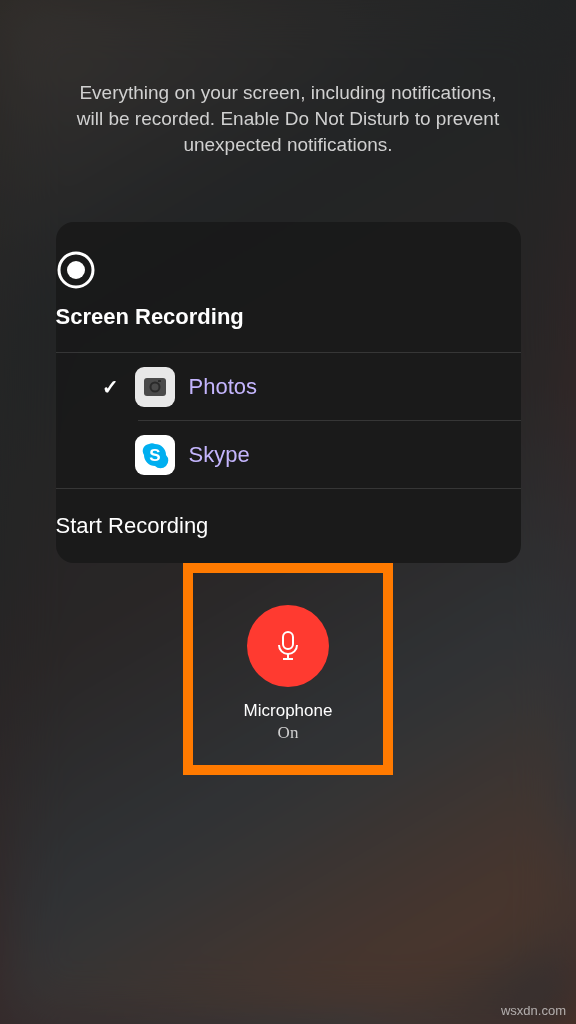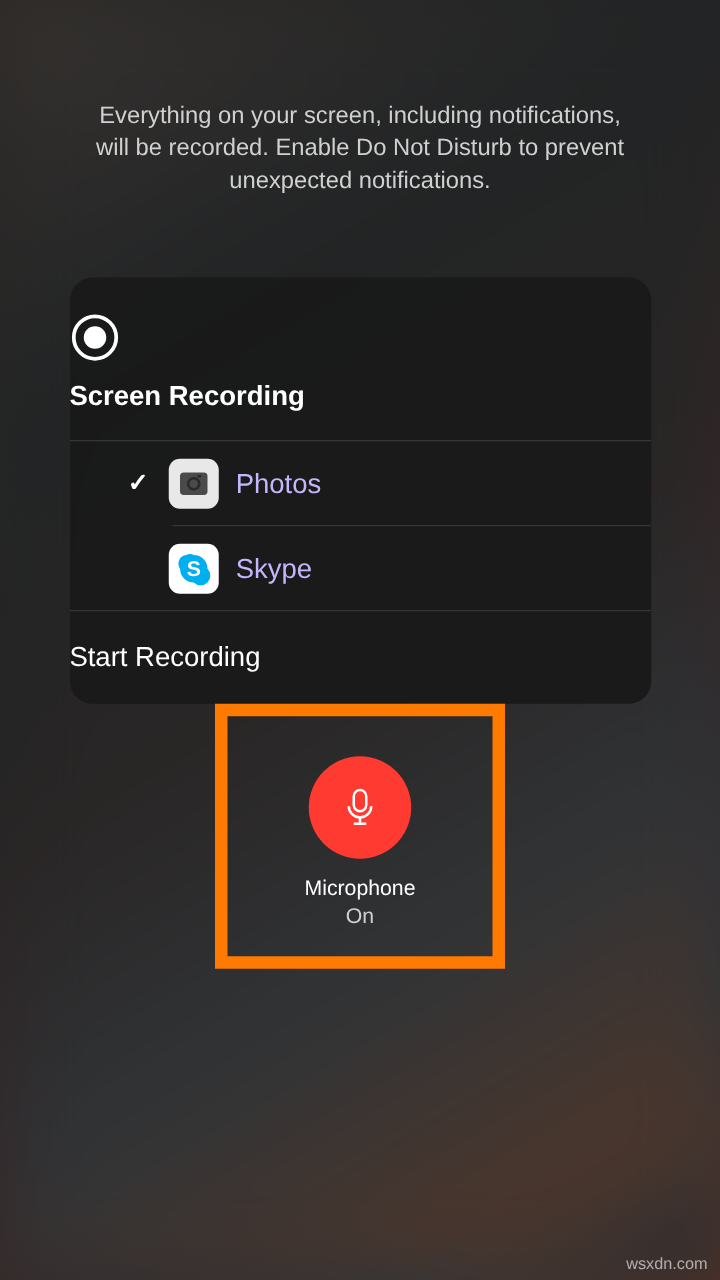--- a/index.html
+++ b/index.html
@@ -126,21 +126,21 @@
       text-align: left;
       padding: 24px 0;
       color: #fff;
       font-size: 22px;
       font-weight: 400;
       cursor: pointer;
     }
     .mic-highlight {
       margin-top: 0px;
       border: 10px solid #ff7a00;
-      width: 232px;
+      width: 210px;
       height: 212px;
       display: flex;
       flex-direction: column;
       align-items: center;
       justify-content: center;
       padding-top: 10px;
     }
     .mic-button {
       width: 82px;
       height: 82px;
@@ -159,20 +159,21 @@
     .mic-label {
       color: #fff;
       font-size: 17px;
       font-weight: 400;
     }
     .mic-status {
       color: #d0d0d0;
       font-size: 17px;
       font-weight: 400;
       margin-top: 2px;
+      font-family: Liberation Serif, serif;
     }
     .watermark {
       position: absolute;
       bottom: 6px;
       right: 10px;
       color: rgba(255,255,255,0.6);
       font-size: 13px;
       text-align: center;
     }
   </style>

